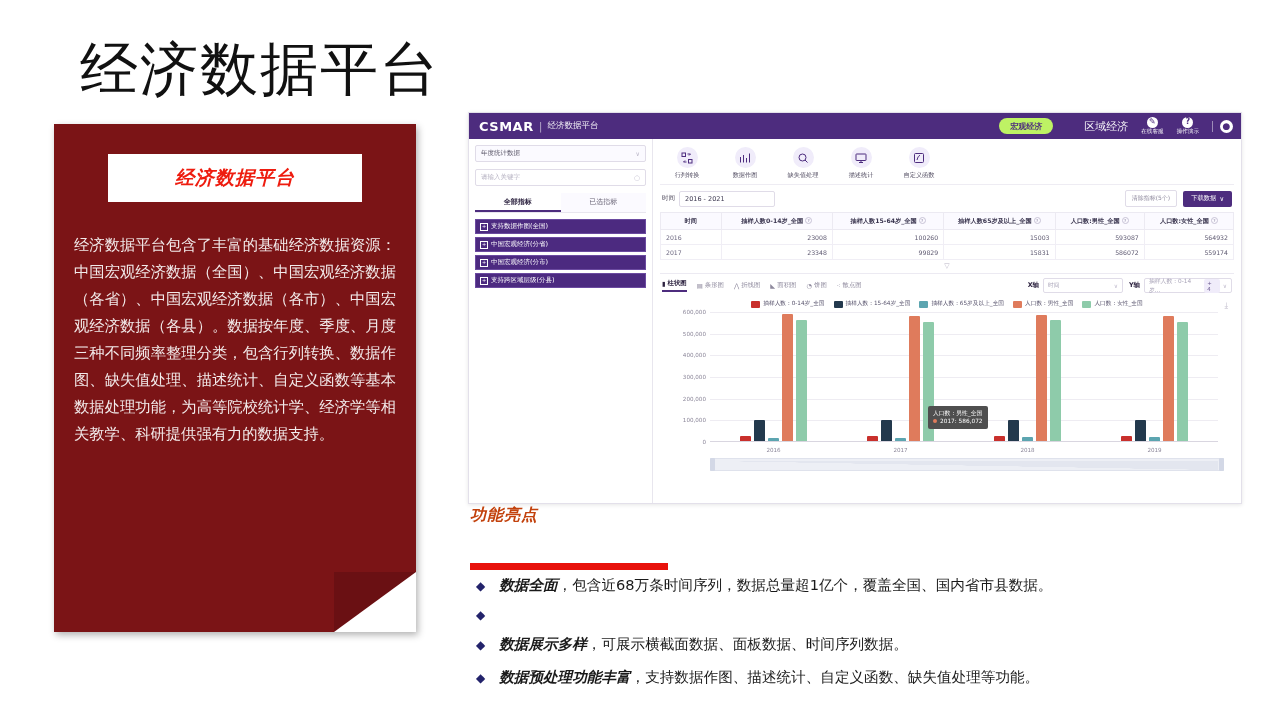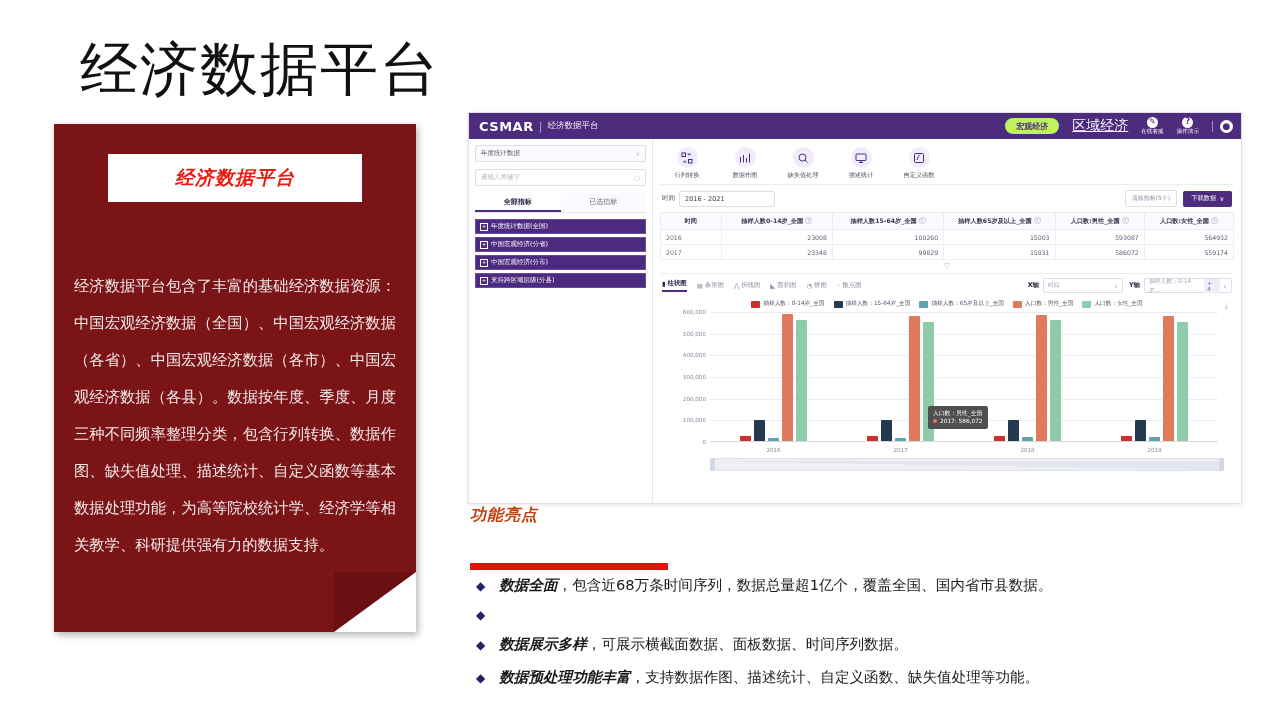--- a/index.html
+++ b/index.html
@@ -37,42 +37,42 @@
   .panel-label{
     position:absolute;left:108px;top:154px;width:254px;height:48px;
     background:#ffffff;display:flex;align-items:center;justify-content:center;
   }
   .panel-label span{
     color:#ee1c0f;font-size:19px;font-style:italic;font-weight:bold;
     letter-spacing:1px;
   }
   .panel-body{
     position:absolute;left:74px;top:232px;width:322px;
-    color:#f2eaea;font-size:15.3px;line-height:37px;text-align:justify;margin-top:36px;
+    color:#f2eaea;font-size:15.3px;line-height:27px;text-align:justify;
   }
 
   
   .app{
     position:absolute;left:468px;top:112px;width:772px;height:390px;
     background:#ffffff;border:1px solid #e3e0ea;
     box-shadow:0 1px 4px rgba(0,0,0,.10);overflow:hidden;
   }
   .app-header{
     height:26px;background:#4d2c7e;display:flex;align-items:center;
     padding:0 8px 0 10px;color:#ffffff;
   }
   .brand{font-size:13px;font-weight:bold;letter-spacing:.5px;}
   .brand-div{margin:0 5px;opacity:.55;font-size:11px;}
   .brand-sub{font-size:8.5px;opacity:.92;}
   .hdr-spacer{flex:1;}
   .nav-pill{
     background:#bef264;color:#4d2c7e;border-radius:9px;
     font-size:8px;padding:2.5px 11px;font-weight:bold;
   }
-  .nav-item{font-size:14px;margin-left:13px;opacity:.95;text-decoration:underline;}
+  .nav-item{font-size:11px;margin-left:31px;opacity:.95;}
   .hdr-ico{
     margin-left:13px;display:flex;flex-direction:column;align-items:center;
     line-height:1;
   }
   .hdr-ico .glyph{
     width:11px;height:11px;border-radius:50%;background:#ffffff;color:#4d2c7e;
     font-size:8px;display:flex;align-items:center;justify-content:center;
     font-weight:bold;
   }
   .hdr-ico .lbl{font-size:5.6px;margin-top:1.5px;opacity:.95;}
@@ -267,21 +267,21 @@
         <div class="srch">
           <span>请输入关键字</span>
           <span class="mag">○</span>
         </div>
         <div class="tabs2">
           <div class="tab2 on">全部指标</div>
           <div class="tab2">已选指标</div>
         </div>
         <div class="tree-item">
           <span class="plus">+</span>
-          <span>年度统计数据(全国)</span>
+          <span>支持数据作图(全国)</span>
         </div>
         <div class="tree-item">
           <span class="plus">+</span>
           <span>中国宏观经济(分省)</span>
         </div>
         <div class="tree-item">
           <span class="plus">+</span>
           <span>中国宏观经济(分市)</span>
         </div>
         <div class="tree-item">

